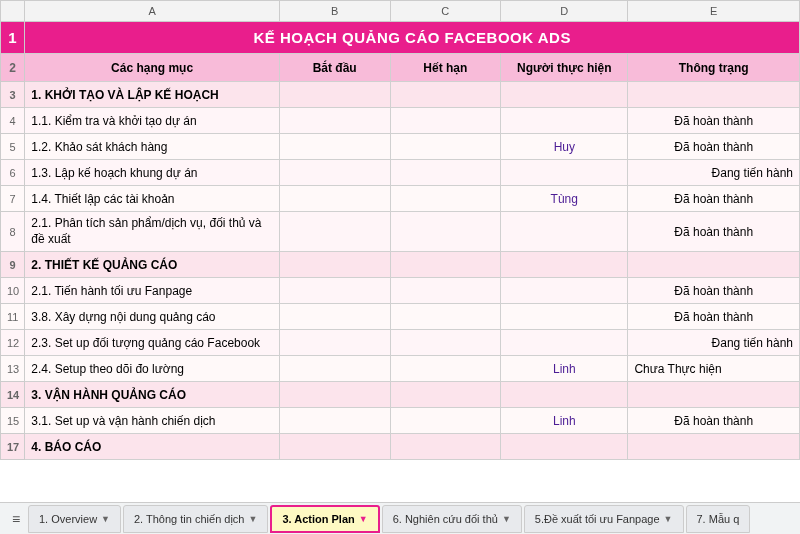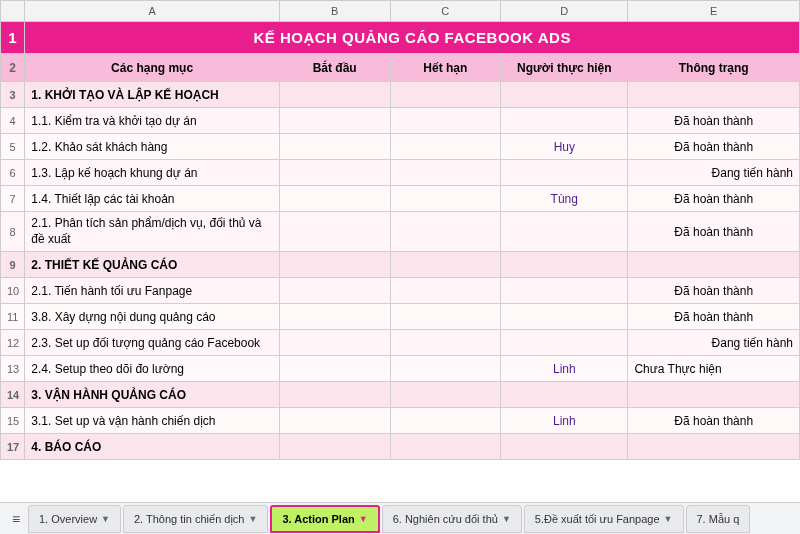--- a/index.html
+++ b/index.html
@@ -149,21 +149,21 @@
       background: #e8eaed;
       border: 1px solid #ccc;
       border-radius: 3px 3px 0 0;
       margin-right: 2px;
       white-space: nowrap;
       gap: 4px;
       flex-shrink: 0;
     }
 
     .tab-item.active {
-      background: #bef264;
+      background: #fef9c3;
       border-bottom: 1px solid #fff;
       color: #000;
       font-weight: bold;
       border: 2px solid #e91e8c;
     }
 
     .tab-item .tab-arrow {
       font-size: 9px;
       color: #666;
     }

